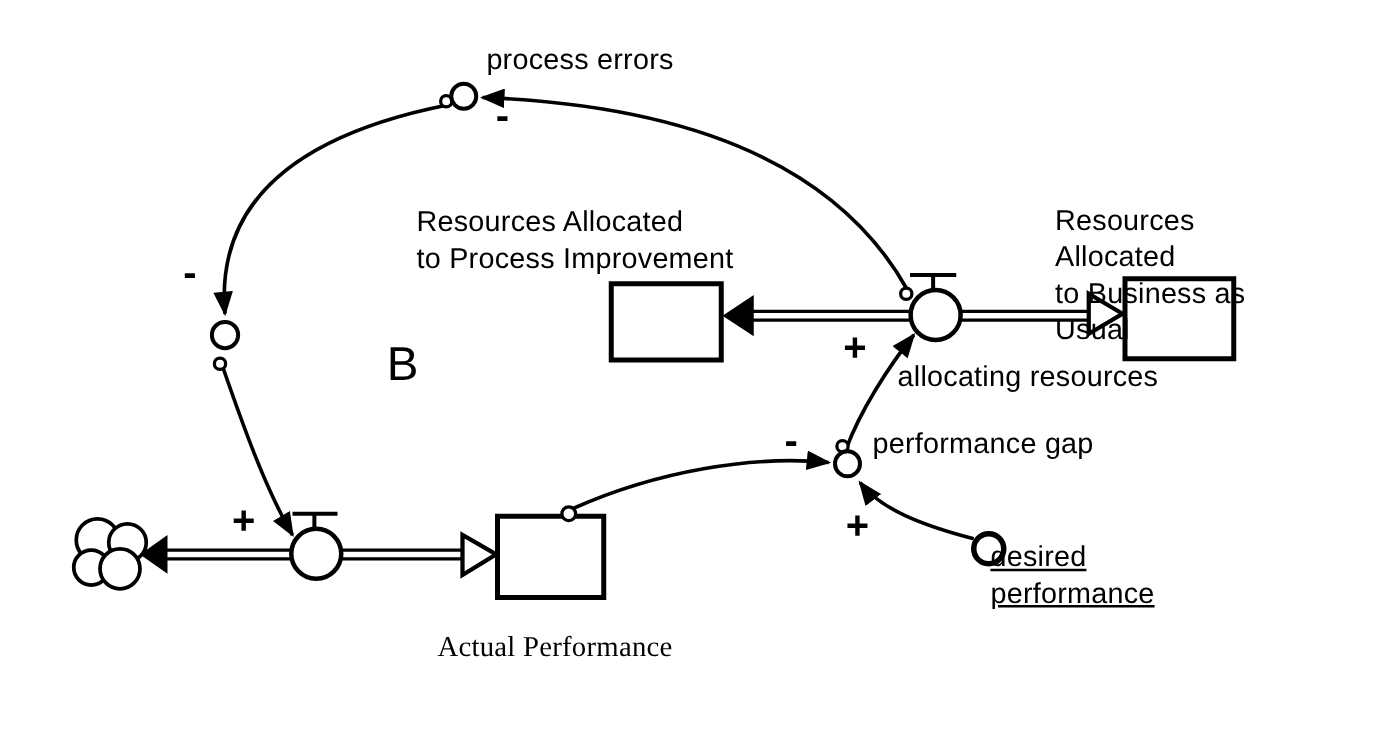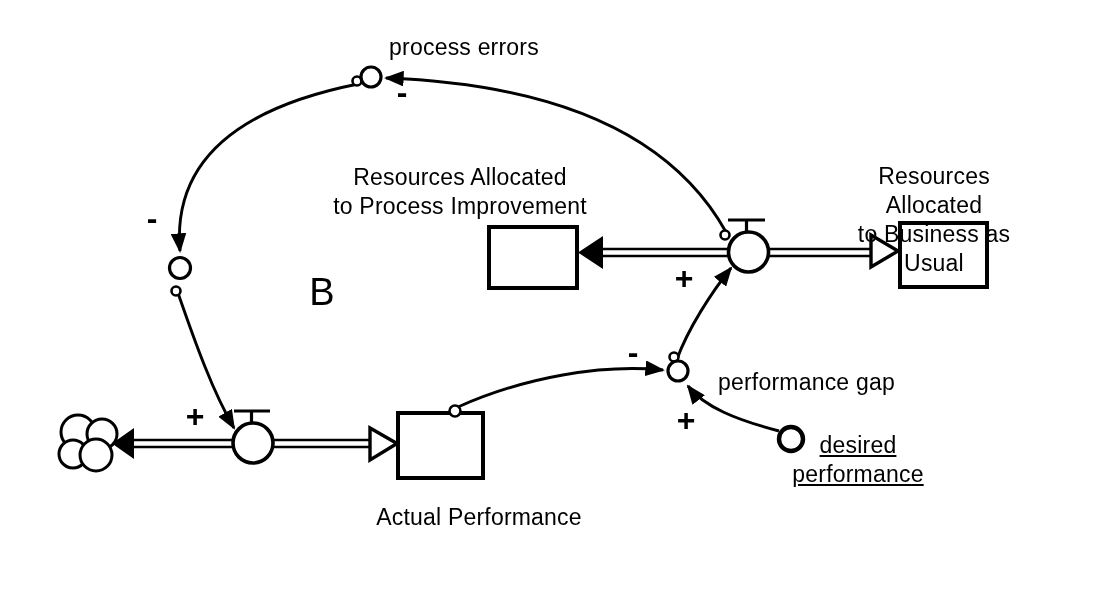--- a/index.html
+++ b/index.html
@@ -5,21 +5,21 @@
   html,body{margin:0;padding:0;background:#fff;}
   #stage{
     position:relative;width:1114px;height:589px;background:#ffffff;
     font-family:"Liberation Sans",sans-serif;color:#000;overflow:hidden;
   }
   #diagram-svg{position:absolute;left:0;top:0;}
   .lbl{
     position:absolute;font-size:23px;line-height:29px;color:#000;
     white-space:pre-line;letter-spacing:.2px;
   }
-  .ctr{transform:translateX(-50%);text-align:center;}
+  .ctr{transform:translateX(-50%);}
   .tight{line-height:24px;}
   .sign{
     position:absolute;font-size:32px;font-weight:bold;line-height:32px;
     transform:translate(-50%,-50%);
   }
   .loopmark{
     position:absolute;font-size:38px;line-height:38px;
     transform:translate(-50%,-50%);
   }
 </style>
@@ -87,24 +87,25 @@
       <circle cx="678" cy="371" r="10"></circle>
       <circle cx="791" cy="439" r="12" stroke-width="4.4"></circle>
     </g>
   </svg>
 
   <div class="lbl ctr" style="left:464px;top:33px;">process errors</div>
   <div class="lbl ctr" style="left:460px;top:163px;">Resources Allocated
 to Process Improvement</div>
   <div class="lbl ctr" style="left:934px;top:162px;">Resources Allocated
 to Business as Usual</div>
-  <div class="lbl" style="left:698px;top:368px;margin-left:20px;">performance gap</div>
+  <div class="lbl" style="left:718px;top:287px;">allocating resources</div>
+  <div class="lbl" style="left:698px;top:340px;">performance gap</div>
   <div class="lbl ctr" style="left:858px;top:431px;text-decoration:underline;">desired
 performance</div>
-  <div class="lbl ctr" style="left:479px;top:503px;">Actual Performance</div>
+  <div class="lbl ctr" style="left:444px;top:503px;font-family:Liberation Serif, serif;">Actual Performance</div>
   <div class="loopmark" style="left:322px;top:292px;">B</div>
 
   <div class="sign" style="left:402px;top:92px;">-</div>
   <div class="sign" style="left:152px;top:218px;">-</div>
   <div class="sign" style="left:195px;top:416px;">+</div>
   <div class="sign" style="left:633px;top:352px;">-</div>
   <div class="sign" style="left:686px;top:420px;">+</div>
   <div class="sign" style="left:684px;top:278px;">+</div>
 </div>
 

